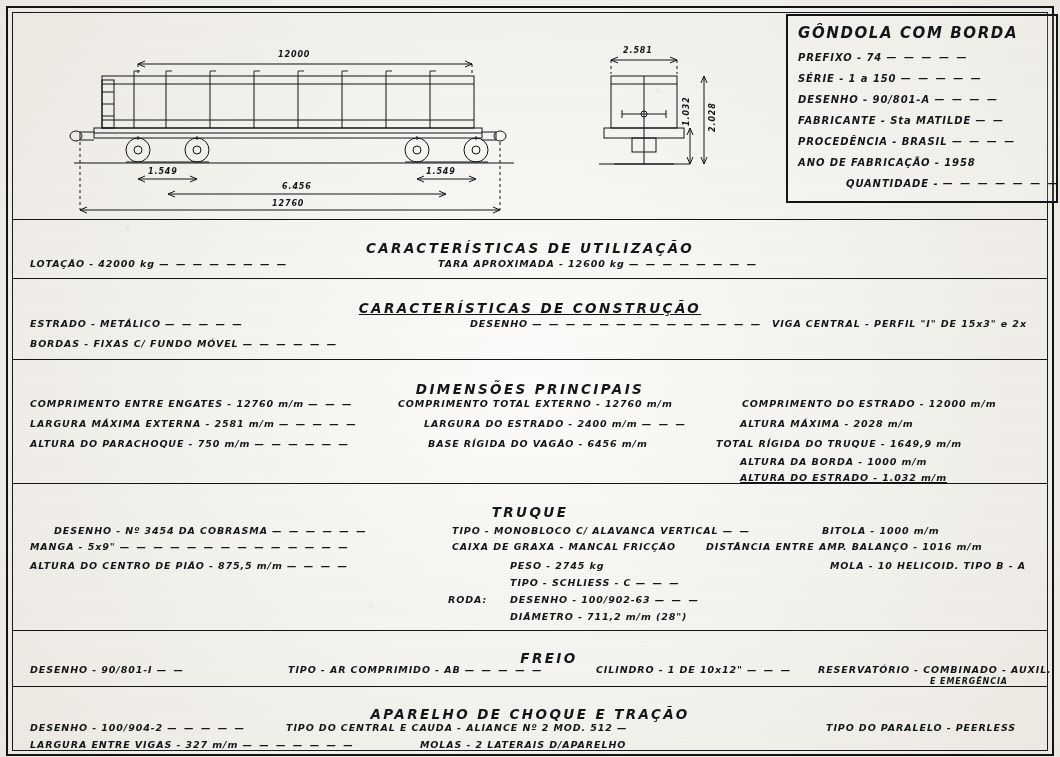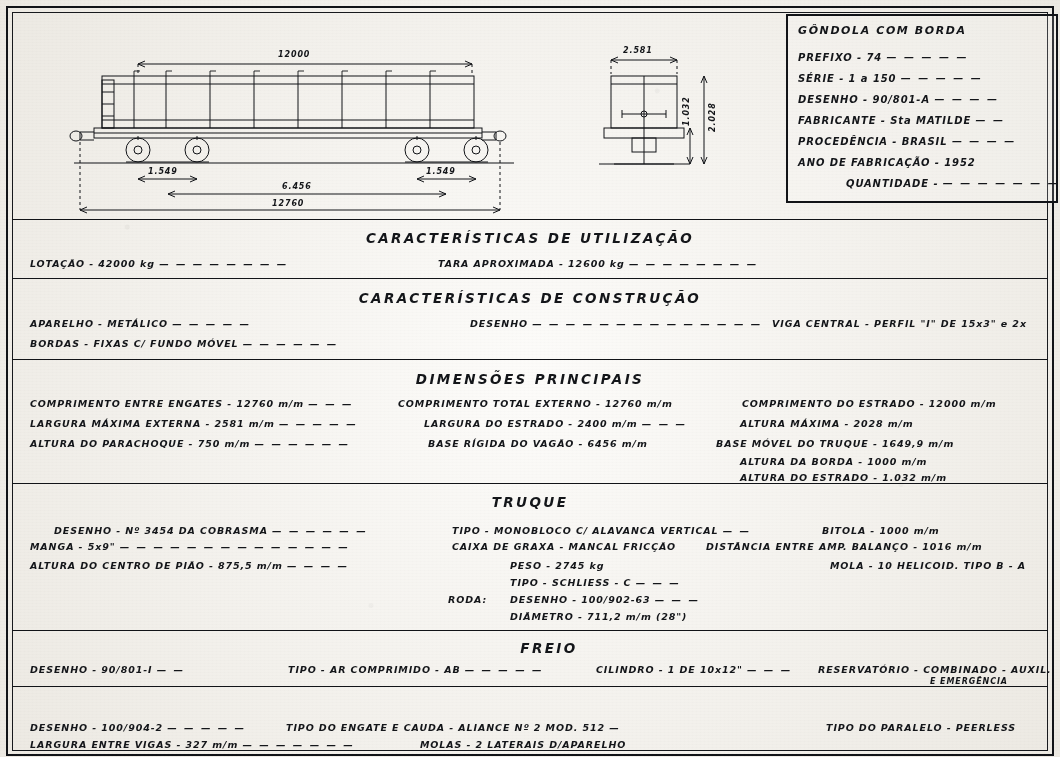--- a/index.html
+++ b/index.html
@@ -24,24 +24,24 @@
   .hsm{font-size:9.5px;}
   .hxs{font-size:8px;}
   .title-c{font-size:13.5px;letter-spacing:2.4px;}
   .sect-line{position:absolute;left:12px;right:12px;height:0;border-top:1.5px solid #14161a;}
 
   
   .draw{position:absolute;left:14px;top:14px;width:770px;height:200px;}
   .svgbox{position:absolute;left:0;top:0;}
 
   .titleblock{position:absolute;left:786px;top:14px;width:268px;height:185px;border:2px solid #14161a;background:rgba(255,255,255,0.15);}
-  .tb-title{position:absolute;left:10px;top:8px;font-size:11px;letter-spacing:1.6px;white-space:nowrap;}
+  .tb-title{position:absolute;left:10px;top:8px;font-size:15px;letter-spacing:1.6px;white-space:nowrap;}
   .tb-row{position:absolute;left:10px;font-size:10px;white-space:nowrap;}
 
-  .sect-title{position:absolute;width:100%;text-align:center;}
+  .sect-title{position:absolute;width:100%;text-align:center;margin-top:10px;}
   .row{position:absolute;white-space:nowrap;}
   .dash{letter-spacing:2px;}
 </style>
 </head>
 <body>
 
 <div class="sheet">
   <div class="frame"></div>
   <div class="frame2"></div>
 
@@ -175,21 +175,21 @@
       <span>Sta MATILDE</span>
       <span class="dash">— —</span>
     </div>
     <div class="tb-row hand" style="top:120px;">
       <span>PROCEDÊNCIA -</span>
       <span>BRASIL</span>
       <span class="dash">— — — —</span>
     </div>
     <div class="tb-row hand" style="top:141px;">
       <span>ANO DE FABRICAÇÃO -</span>
-      <span>1952</span>
+      <span>1958</span>
       <span class="dash"></span>
     </div>
     <div class="tb-row hand" style="top:162px;margin-left:48px;">
       <span>QUANTIDADE -</span>
       <span></span>
       <span class="dash">— — — — — — —</span>
     </div>
   </div>
 
   <div class="sect-line" style="top:219px;"></div>
@@ -204,23 +204,23 @@
     <span>LOTAÇÃO -</span>
     <span>42000 kg</span>
     <span class="dash">— — — — — — — —</span>
   </div>
   <div class="row hand hsm" style="left:438px;top:258px;">
     <span>TARA   APROXIMADA -</span>
     <span>12600 kg</span>
     <span class="dash">— — — — — — — —</span>
   </div>
 
-  <div class="hand title-c sect-title" style="top:290px;">CARACTERÍSTICAS   DE   CONSTRUÇÃO</div>
+  <div class="hand title-c sect-title" style="top:290px;text-decoration:underline;">CARACTERÍSTICAS   DE   CONSTRUÇÃO</div>
   <div class="row hand hsm" style="left:30px;top:318px;">
-    <span>APARELHO -</span>
+    <span>ESTRADO -</span>
     <span>METÁLICO</span>
     <span class="dash">— — — — —</span>
   </div>
   <div class="row hand hsm" style="left:470px;top:318px;">
     <span>DESENHO</span>
     <span class="dash">— — — — — — — — — — — — — —</span>
   </div>
   <div class="row hand hsm" style="left:772px;top:318px;">
     <span>VIGA   CENTRAL -</span>
     <span>PERFIL "I" DE 15x3" e 2x</span>
@@ -265,29 +265,29 @@
   <div class="row hand hsm" style="left:30px;top:438px;">
     <span>ALTURA DO PARACHOQUE -</span>
     <span>750 m/m</span>
     <span class="dash">— — — — — —</span>
   </div>
   <div class="row hand hsm" style="left:428px;top:438px;">
     <span>BASE RÍGIDA DO VAGÃO -</span>
     <span>6456 m/m</span>
   </div>
   <div class="row hand hsm" style="left:716px;top:438px;">
-    <span>BASE MÓVEL DO TRUQUE -</span>
+    <span>TOTAL RÍGIDA DO TRUQUE -</span>
     <span>1649,9 m/m</span>
   </div>
 
   <div class="row hand hsm" style="left:740px;top:456px;">
     <span>ALTURA DA BORDA -</span>
     <span>1000 m/m</span>
   </div>
-  <div class="row hand hsm" style="left:740px;top:472px;">
+  <div class="row hand hsm" style="left:740px;top:472px;text-decoration:underline;">
     <span>ALTURA DO ESTRADO -</span>
     <span>1.032 m/m</span>
   </div>
 
   <div class="hand title-c sect-title" style="top:494px;">TRUQUE</div>
 
   <div class="row hand hsm" style="left:30px;top:525px;margin-left:24px;">
     <span>DESENHO -</span>
     <span>Nº 3454 DA COBRASMA</span>
     <span class="dash">— — — — — —</span>
@@ -357,27 +357,28 @@
     <span>CILINDRO -</span>
     <span>1 DE 10x12"</span>
     <span class="dash">— — —</span>
   </div>
   <div class="row hand hsm" style="left:818px;top:664px;">
     <span>RESERVATÓRIO -</span>
     <span>COMBINADO - AUXIL.</span>
   </div>
   <div class="row hand hxs" style="left:930px;top:677px;">E EMERGÊNCIA</div>
 
+  <div class="hand title-c sect-title" style="top:696px;">APARELHO   DE   CHOQUE   E   TRAÇÃO</div>
   <div class="row hand hsm" style="left:30px;top:722px;">
     <span>DESENHO -</span>
     <span>100/904-2</span>
     <span class="dash">— — — — —</span>
   </div>
   <div class="row hand hsm" style="left:286px;top:722px;">
-    <span>TIPO DO  ENGATE E CAUDA -</span>
+    <span>TIPO DO  CENTRAL E CAUDA -</span>
     <span>ALIANCE Nº 2 MOD. 512</span>
     <span class="dash">—</span>
   </div>
   <div class="row hand hsm" style="left:826px;top:722px;">
     <span>TIPO DO PARALELO -</span>
     <span>PEERLESS</span>
   </div>
   <div class="row hand hsm" style="left:30px;top:739px;">
     <span>LARGURA ENTRE VIGAS -</span>
     <span>327 m/m</span>

